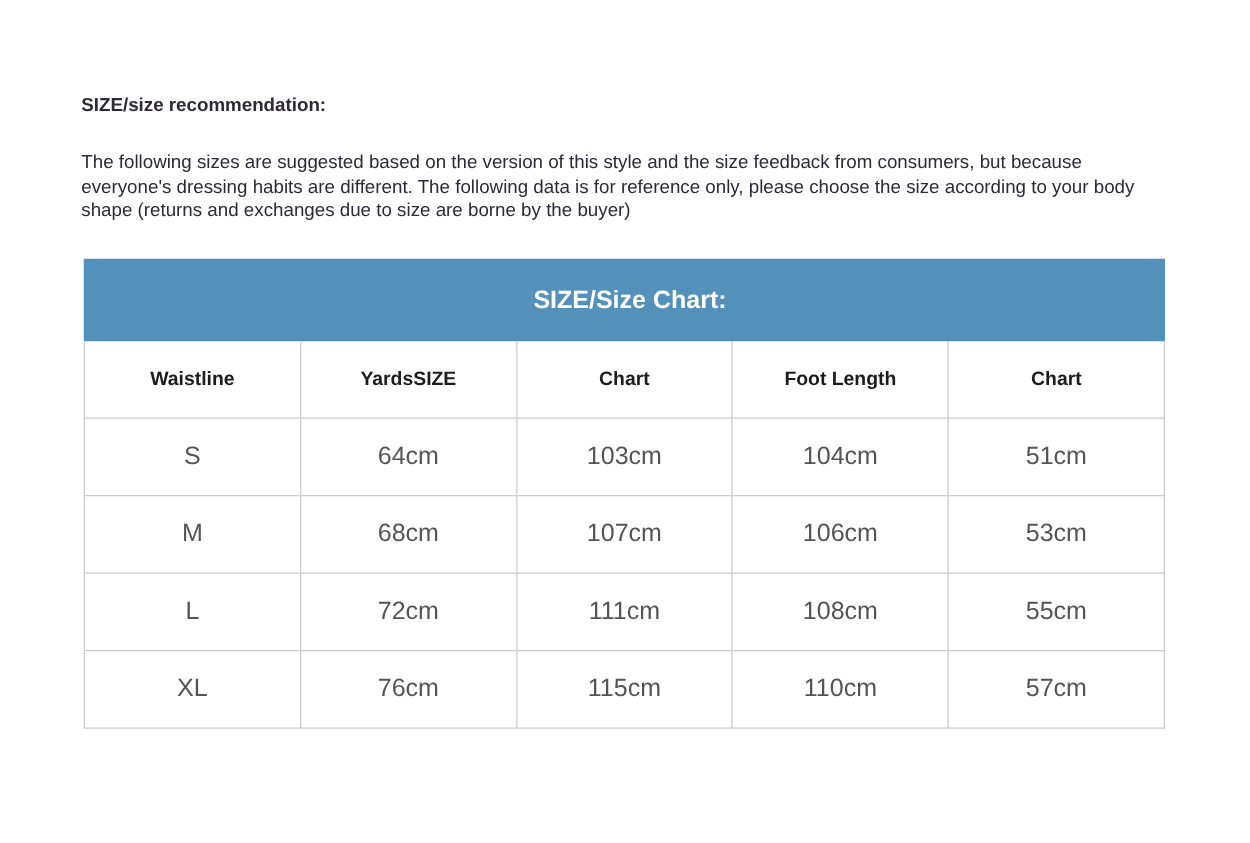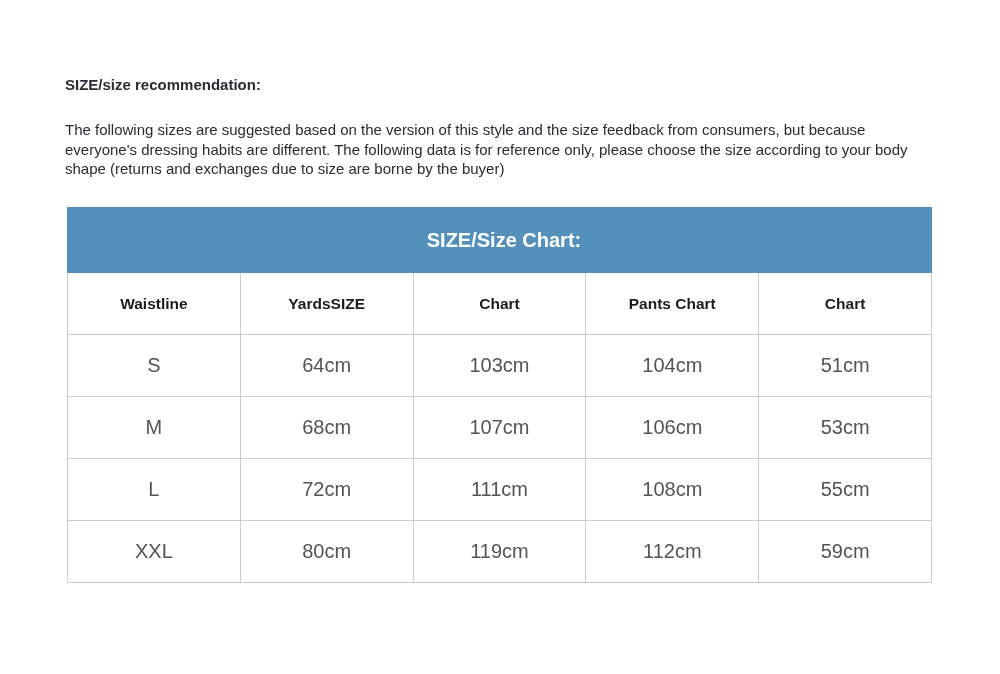--- a/index.html
+++ b/index.html
@@ -95,21 +95,21 @@
   <div class="chart-title-bar">
     <span>SIZE/Size Chart:</span>
   </div>
 
   <table class="size-chart">
     <thead>
       <tr>
         <th>Waistline</th>
         <th>YardsSIZE</th>
         <th>Chart</th>
-        <th>Pants Chart</th>
+        <th>Foot Length</th>
         <th>Chart</th>
       </tr>
     </thead>
     <tbody>
       <tr>
         <td>S</td>
         <td>64cm</td>
         <td>103cm</td>
         <td>104cm</td>
         <td>51cm</td>
@@ -122,22 +122,22 @@
         <td>53cm</td>
       </tr>
       <tr>
         <td>L</td>
         <td>72cm</td>
         <td>111cm</td>
         <td>108cm</td>
         <td>55cm</td>
       </tr>
       <tr>
-        <td>XXL</td>
-        <td>80cm</td>
-        <td>119cm</td>
-        <td>112cm</td>
-        <td>59cm</td>
+        <td>XL</td>
+        <td>76cm</td>
+        <td>115cm</td>
+        <td>110cm</td>
+        <td>57cm</td>
       </tr>
     </tbody>
   </table>
 
 </div>
 
 </body></html>

